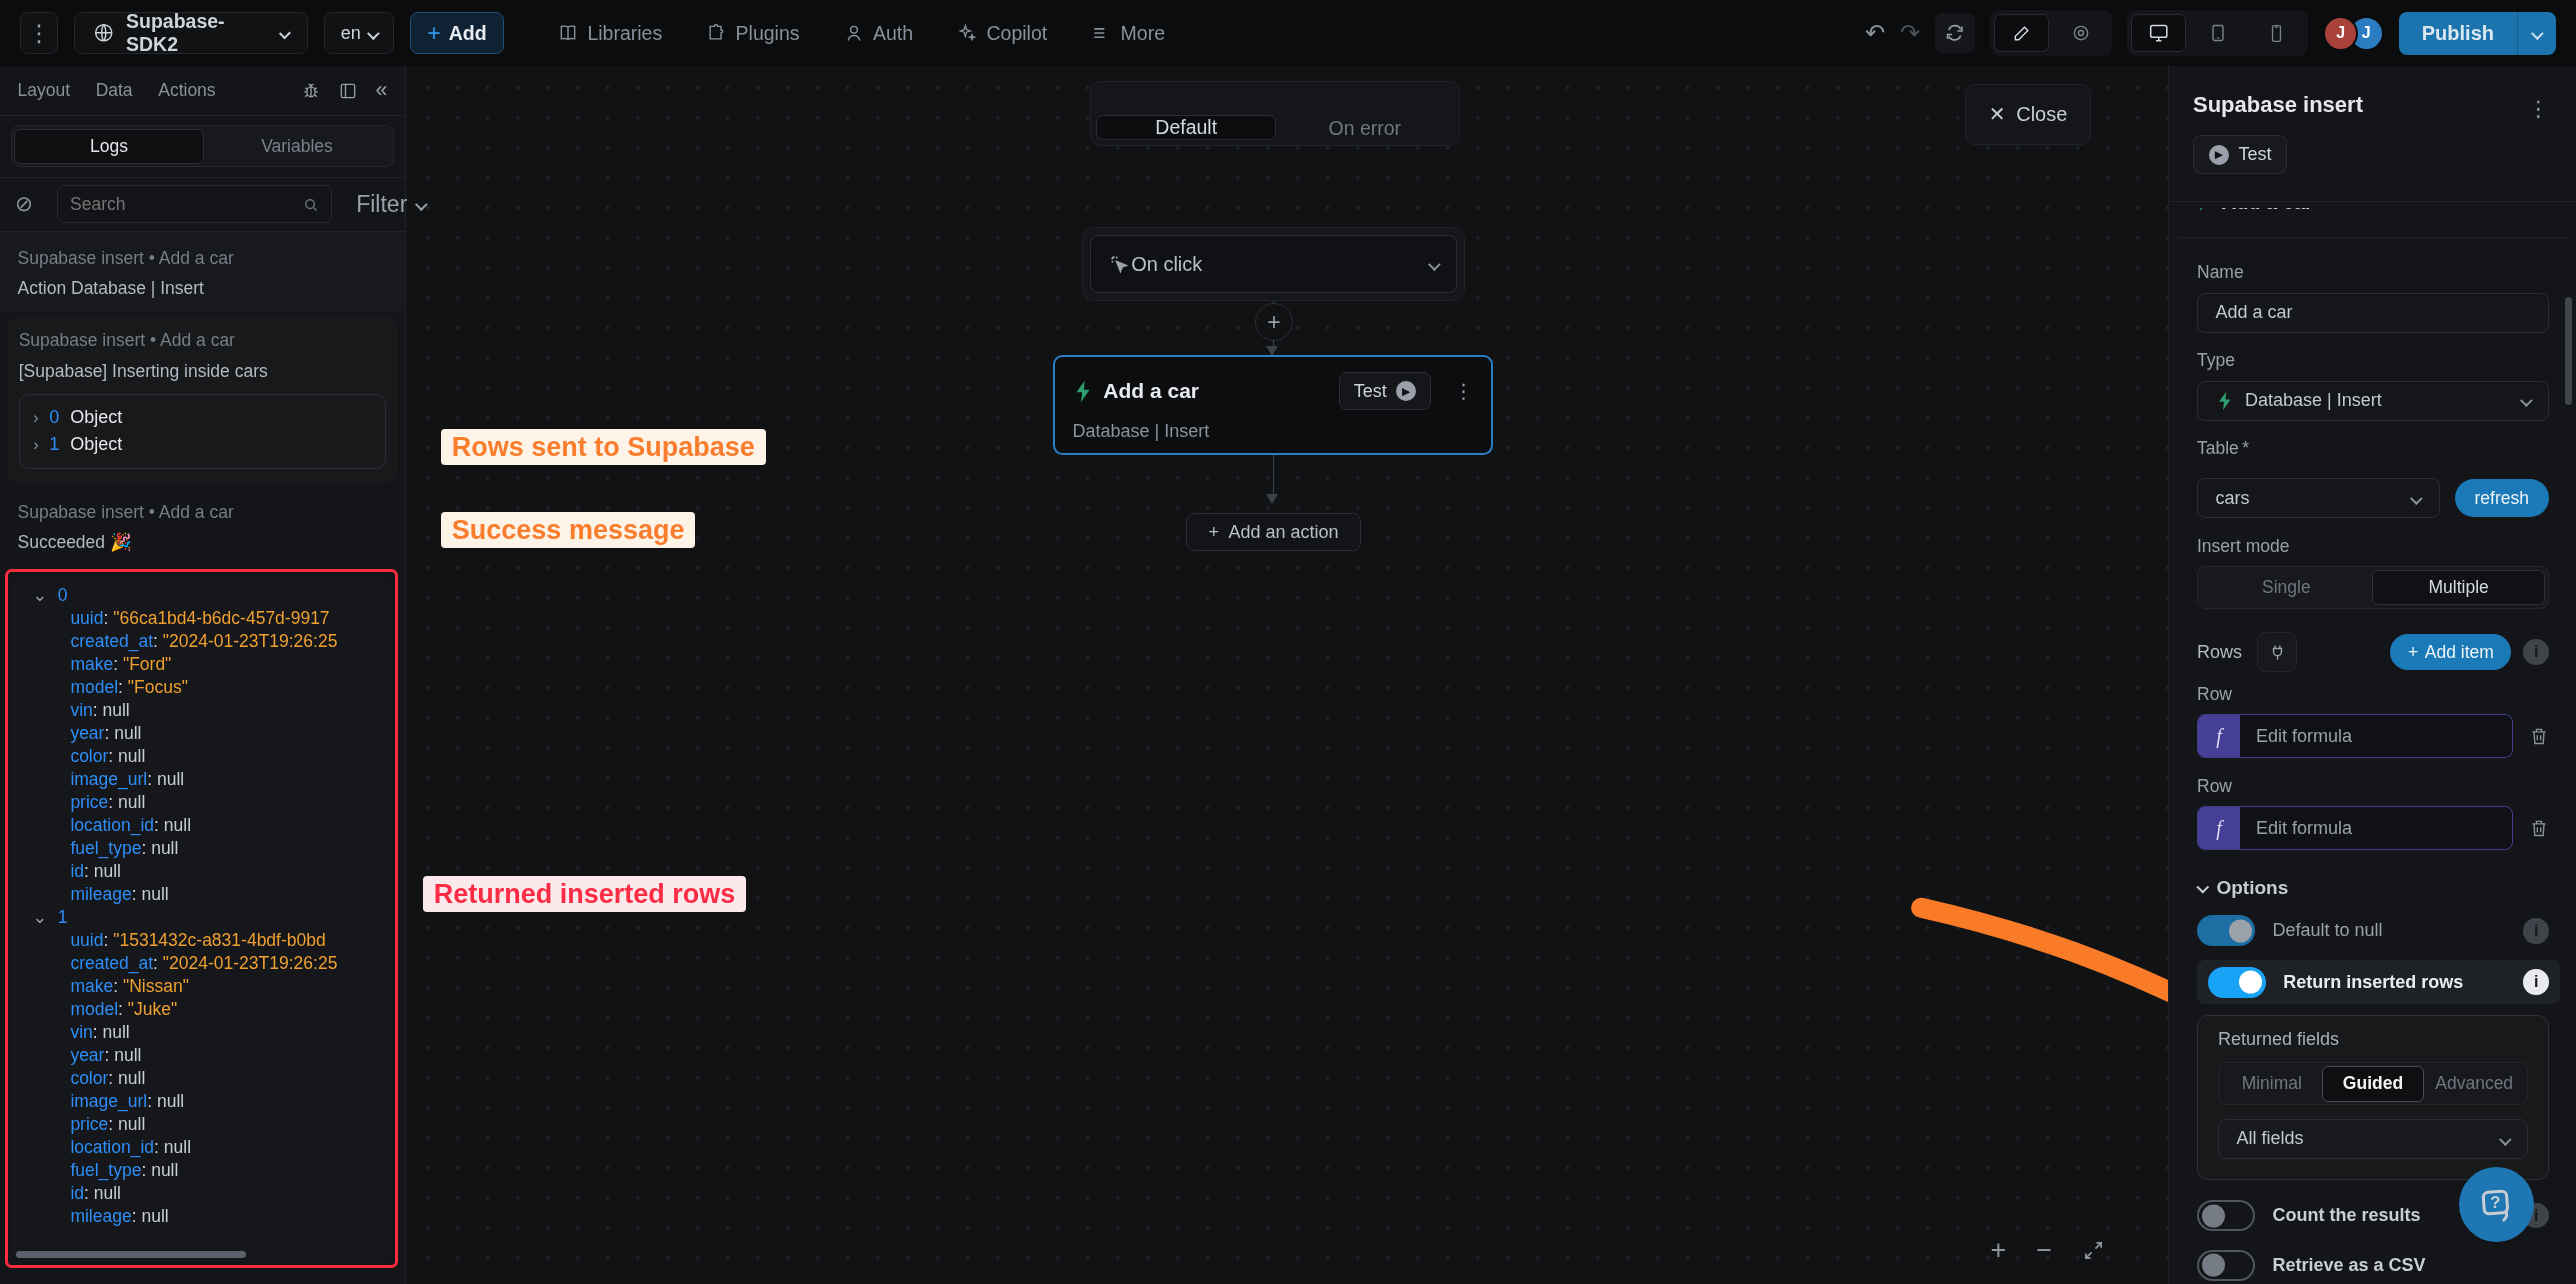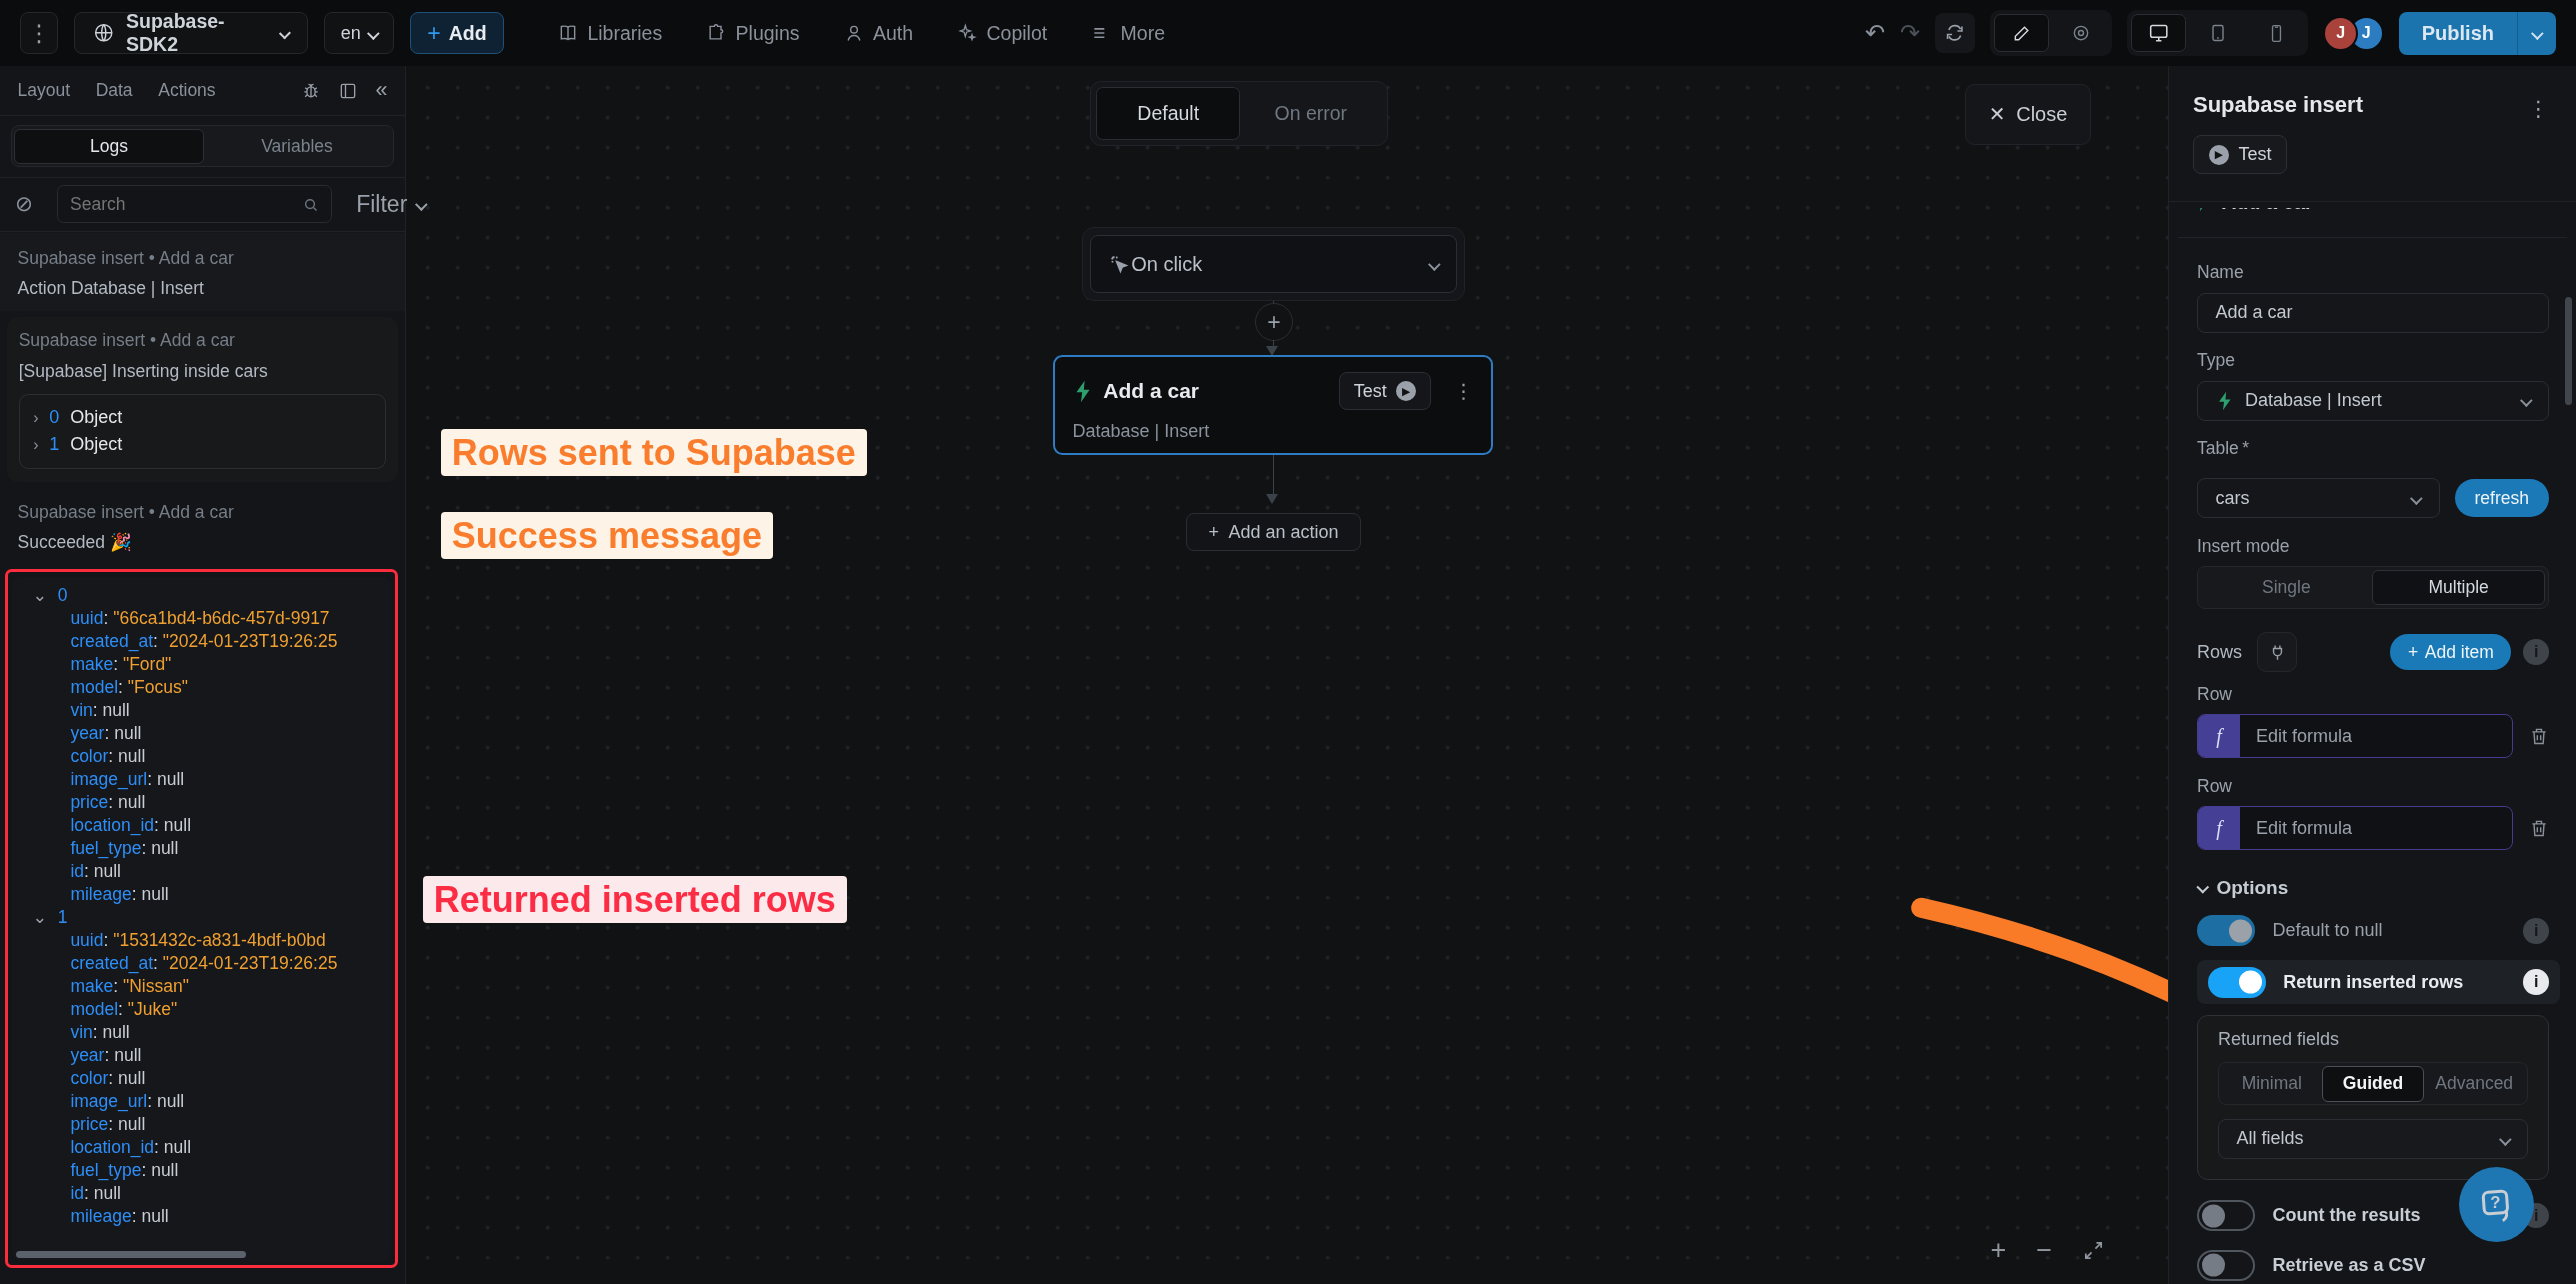--- a/index.html
+++ b/index.html
@@ -70,39 +70,39 @@
   .json-line .jidx { color:#2e8ef7; }
   .json-key { color:#2e8ef7; }
   .json-colon { color:#d5dae0; }
   .json-val.string { color:#f0a030; }
   .json-val.null { color:#c8cdd3; }
   .hscroll { position:absolute; left:4px; right:27px; bottom:2.7px; height:6.7px; border-radius:4px; }
   .hscroll .thumb { width:66%; height:100%; background:#5b626b; border-radius:4px; }
 
   
   #canvas { position:absolute; left:406px; top:66px; right:0; bottom:0; background:#101214; background-image:radial-gradient(#1f2227 1.7px, transparent 2px); background-size:30px 30px; background-position:6.7px 6.7px; }
-  .mode-tabs { position:absolute; left:684px; top:15px; width:298px; height:65px; background:#141619; border:1.3px solid #202329; border-radius:10.8px; padding:5.4px; display:flex; }
+  .mode-tabs { position:absolute; left:684px; top:15px; width:370px; height:65px; background:#141619; border:1.3px solid #202329; border-radius:10.8px; padding:5.4px; display:flex;align-items:flex-end; }
   .mode-tabs .seg { flex:1; display:flex; align-items:center; justify-content:center; font-size:19.5px; color:#6f7780; border-radius:6.7px; }
   .mode-tabs .seg.active { background:#0c0d0f; border:1.3px solid #2a2e34; color:#d5dae0; }
   .close-btn { position:absolute; left:1559px; top:17.5px; width:126px; height:61px; background:#141619; border:1.3px solid #202329; border-radius:9.4px; display:flex; align-items:center; justify-content:center; gap:10.8px; color:#c9ced5; font-size:20px; }
   .trigger-wrap { position:absolute; left:676px; top:161px; width:383px; height:74px; background:#141619; border:1.3px solid #1f2226; border-radius:12px; padding:6.7px; }
   .trigger { width:100%; height:100%; background:#101114; border:1.3px solid #2a2e34; border-radius:8px; display:flex; align-items:center; padding:0 17.5px; color:#b9c0c9; font-size:20px; }
   .trigger .chv { margin-left:auto; color:#8a919b; }
   .connector { position:absolute; background:#3c424a; width:1.3px; }
   .plus-circle { position:absolute; left:849px; top:237px; width:38px; height:38px; border-radius:50%; border:1.3px solid #2a2e34; background:#101214; color:#9aa1ab; font-size:23px; display:flex; align-items:center; justify-content:center; }
   .action-node { position:absolute; left:647px; top:289px; width:440px; height:100px; background:#0c0d0f; border:2px solid #2e7cc3; border-radius:9.4px; padding:15px 17.5px; }
   .an-title-row { display:flex; align-items:center; gap:10.8px; }
   .an-title { color:#e8ebef; font-size:21px; font-weight:700; }
   .test-pill { margin-left:auto; height:38px; border:1.3px solid #2b2f35; background:#141619; border-radius:8px; display:flex; align-items:center; gap:9.4px; padding:0 13.5px; color:#cfd4da; font-size:18px; }
   .play-ico { width:20px; height:20px; border-radius:50%; background:#9aa1ab; color:#101214; display:flex; align-items:center; justify-content:center; font-size:10.8px; }
   .an-kebab { color:#9aa1ab; font-size:20px; margin-left:12px; }
   .an-sub { margin-top:10.8px; color:#8b939e; font-size:18px; }
   .add-action-btn { position:absolute; left:780px; top:447px; width:175px; height:38px; border:1.3px solid #2a2e34; border-radius:8px; background:#121417; color:#b9c0c9; font-size:18px; display:flex; align-items:center; justify-content:center; gap:9.4px; }
   .arrowhead { position:absolute; width:0; height:0; border-left:6.7px solid transparent; border-right:6.7px solid transparent; border-top:10.8px solid #3c424a; }
-  .annotation { position:absolute; padding:2.7px 10.8px; border-radius:4px; font-weight:700; font-size:36px; white-space:nowrap; }
+  .annotation { position:absolute; padding:2.7px 10.8px; border-radius:4px; font-weight:700; font-size:27px; white-space:nowrap; }
   .annotation.orange { background:#fdf3e7; color:#f97d2c; }
   .annotation.pink { background:#fce9ec; color:#fb2c44; }
   .zoom-controls { position:absolute; right:471px; bottom:19px; display:flex; gap:30px; color:#8f969e; font-size:27px; align-items:center; }
 
   
   #rightpanel { position:absolute; right:0; top:66px; width:408px; bottom:0; background:#131518; border-left:1.3px solid #1f2226; z-index:35; }
   .rp-header { padding:25.6px 24px 0; height:136px; border-bottom:1.3px solid #1f2226; position:relative; }
   .rp-title { color:#e5e7eb; font-size:22px; font-weight:700; }
   .rp-kebab { position:absolute; right:27px; top:30px; color:#9aa1ab; font-size:21.5px; }
   .rp-test { margin-top:17.5px; display:inline-flex; align-items:center; gap:9.4px; height:39px; padding:0 15px; border:1.3px solid #2b2f35; background:#17191c; border-radius:8px; color:#cfd4da; font-size:18px; }

